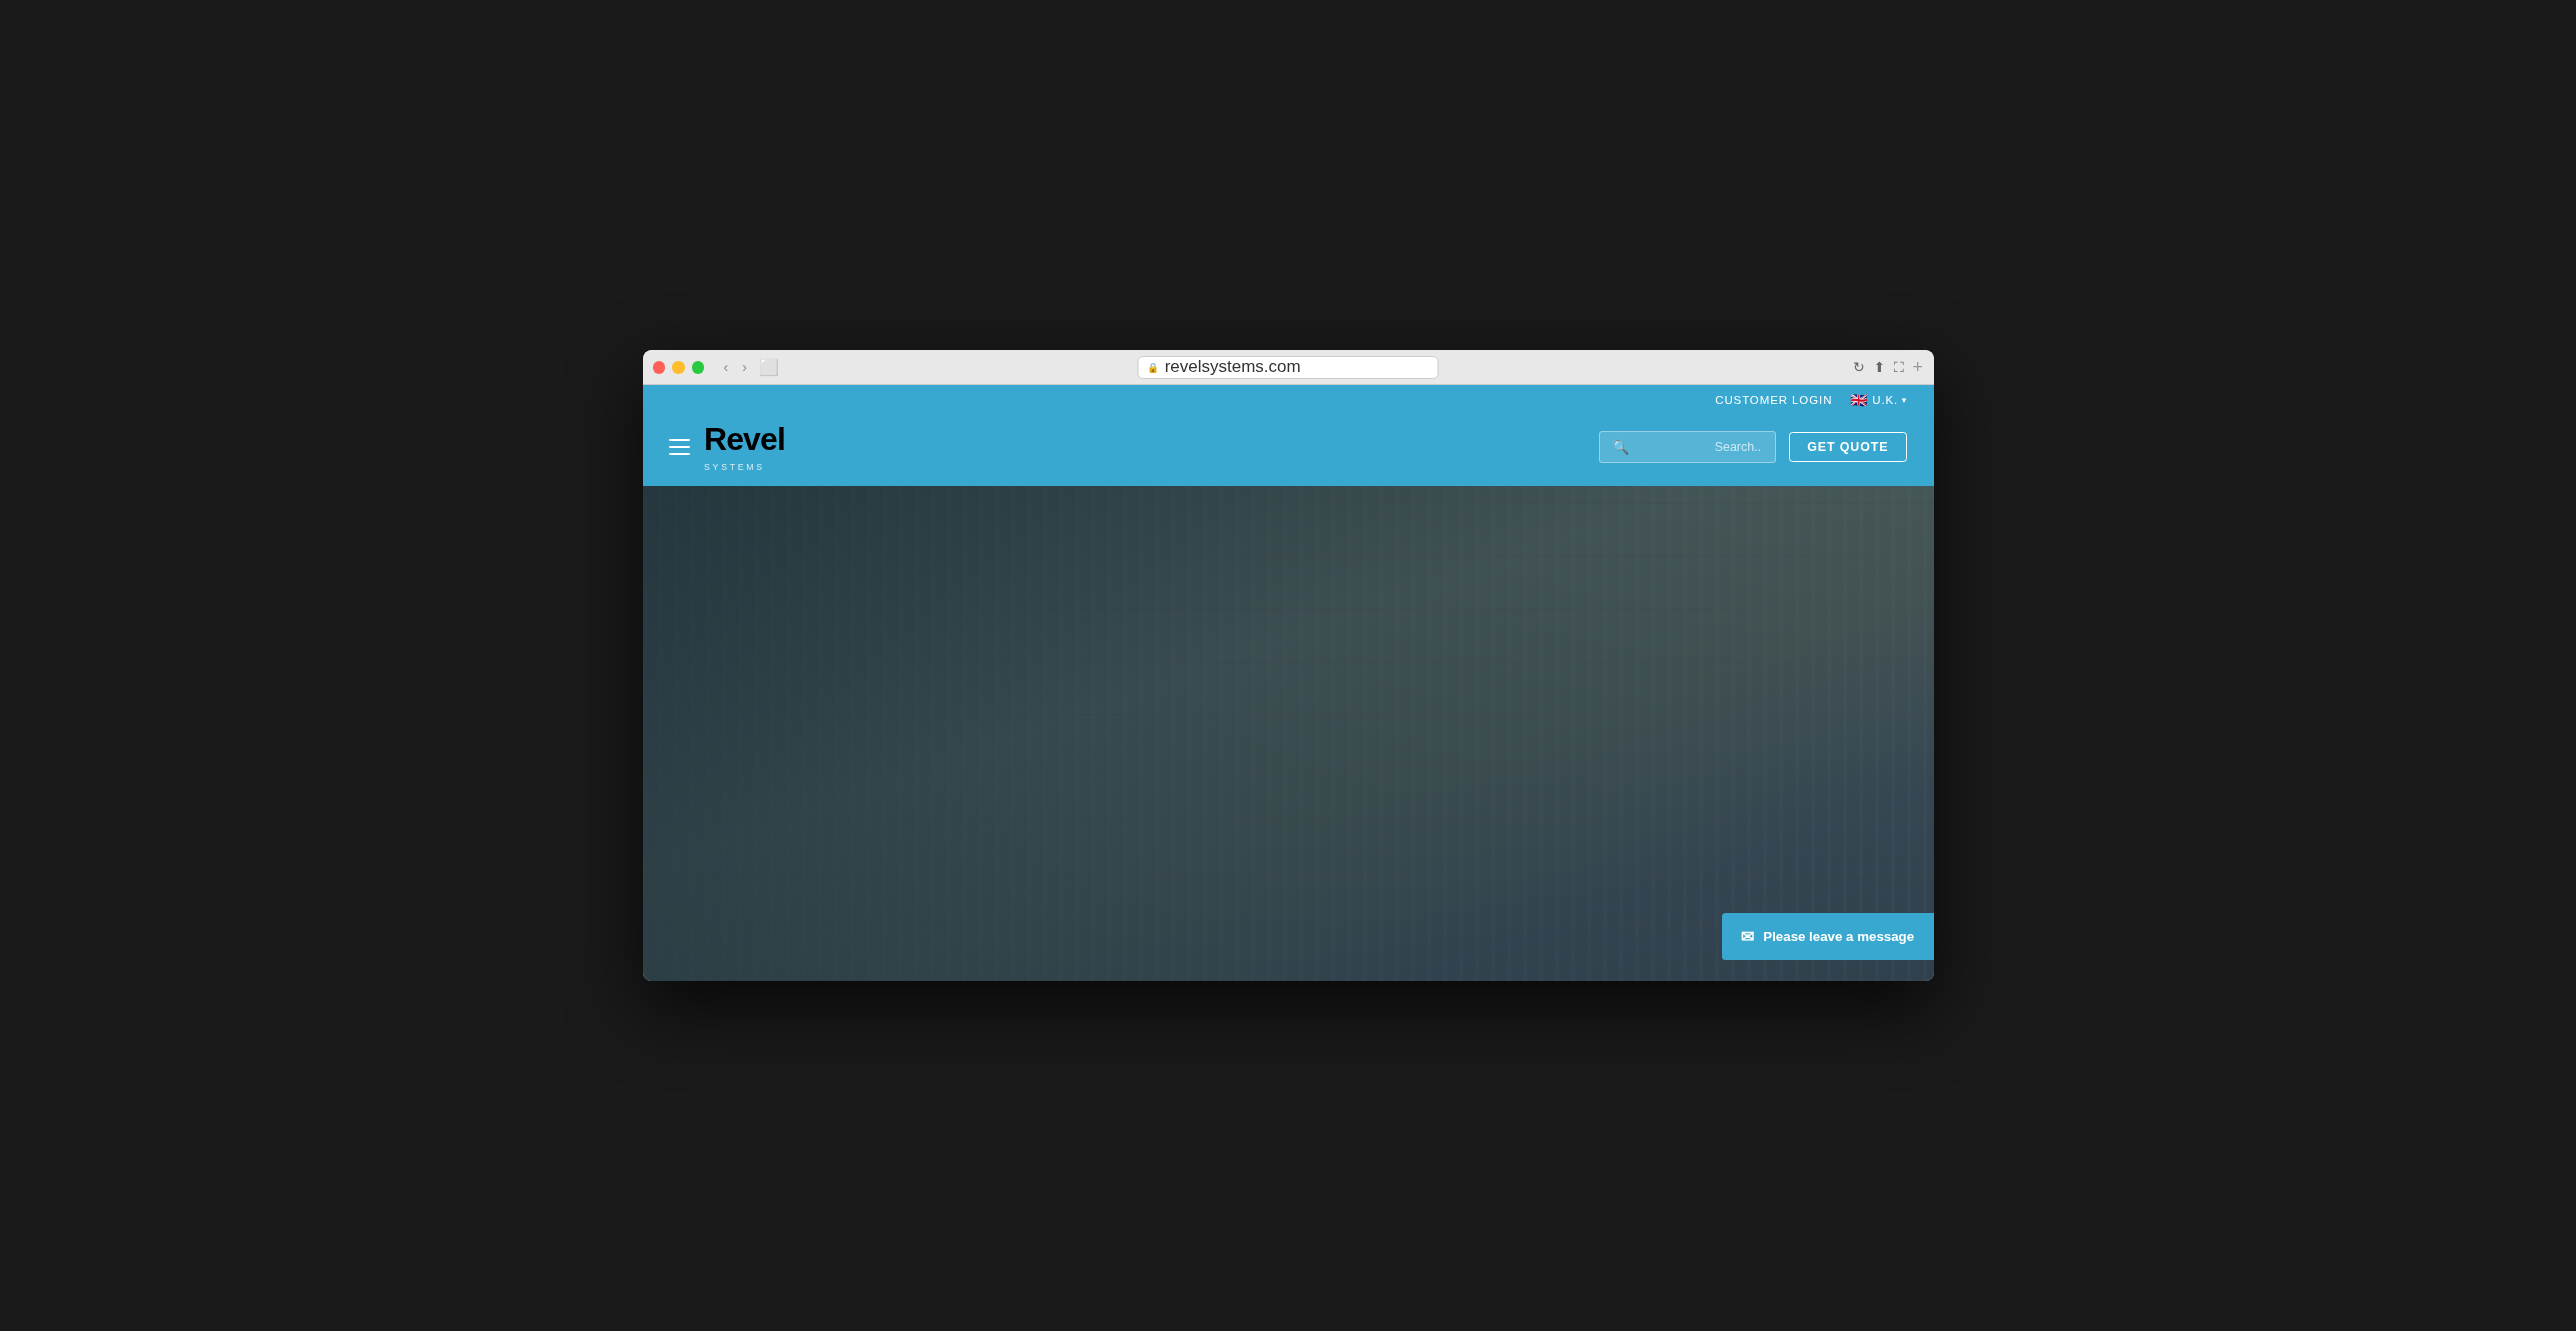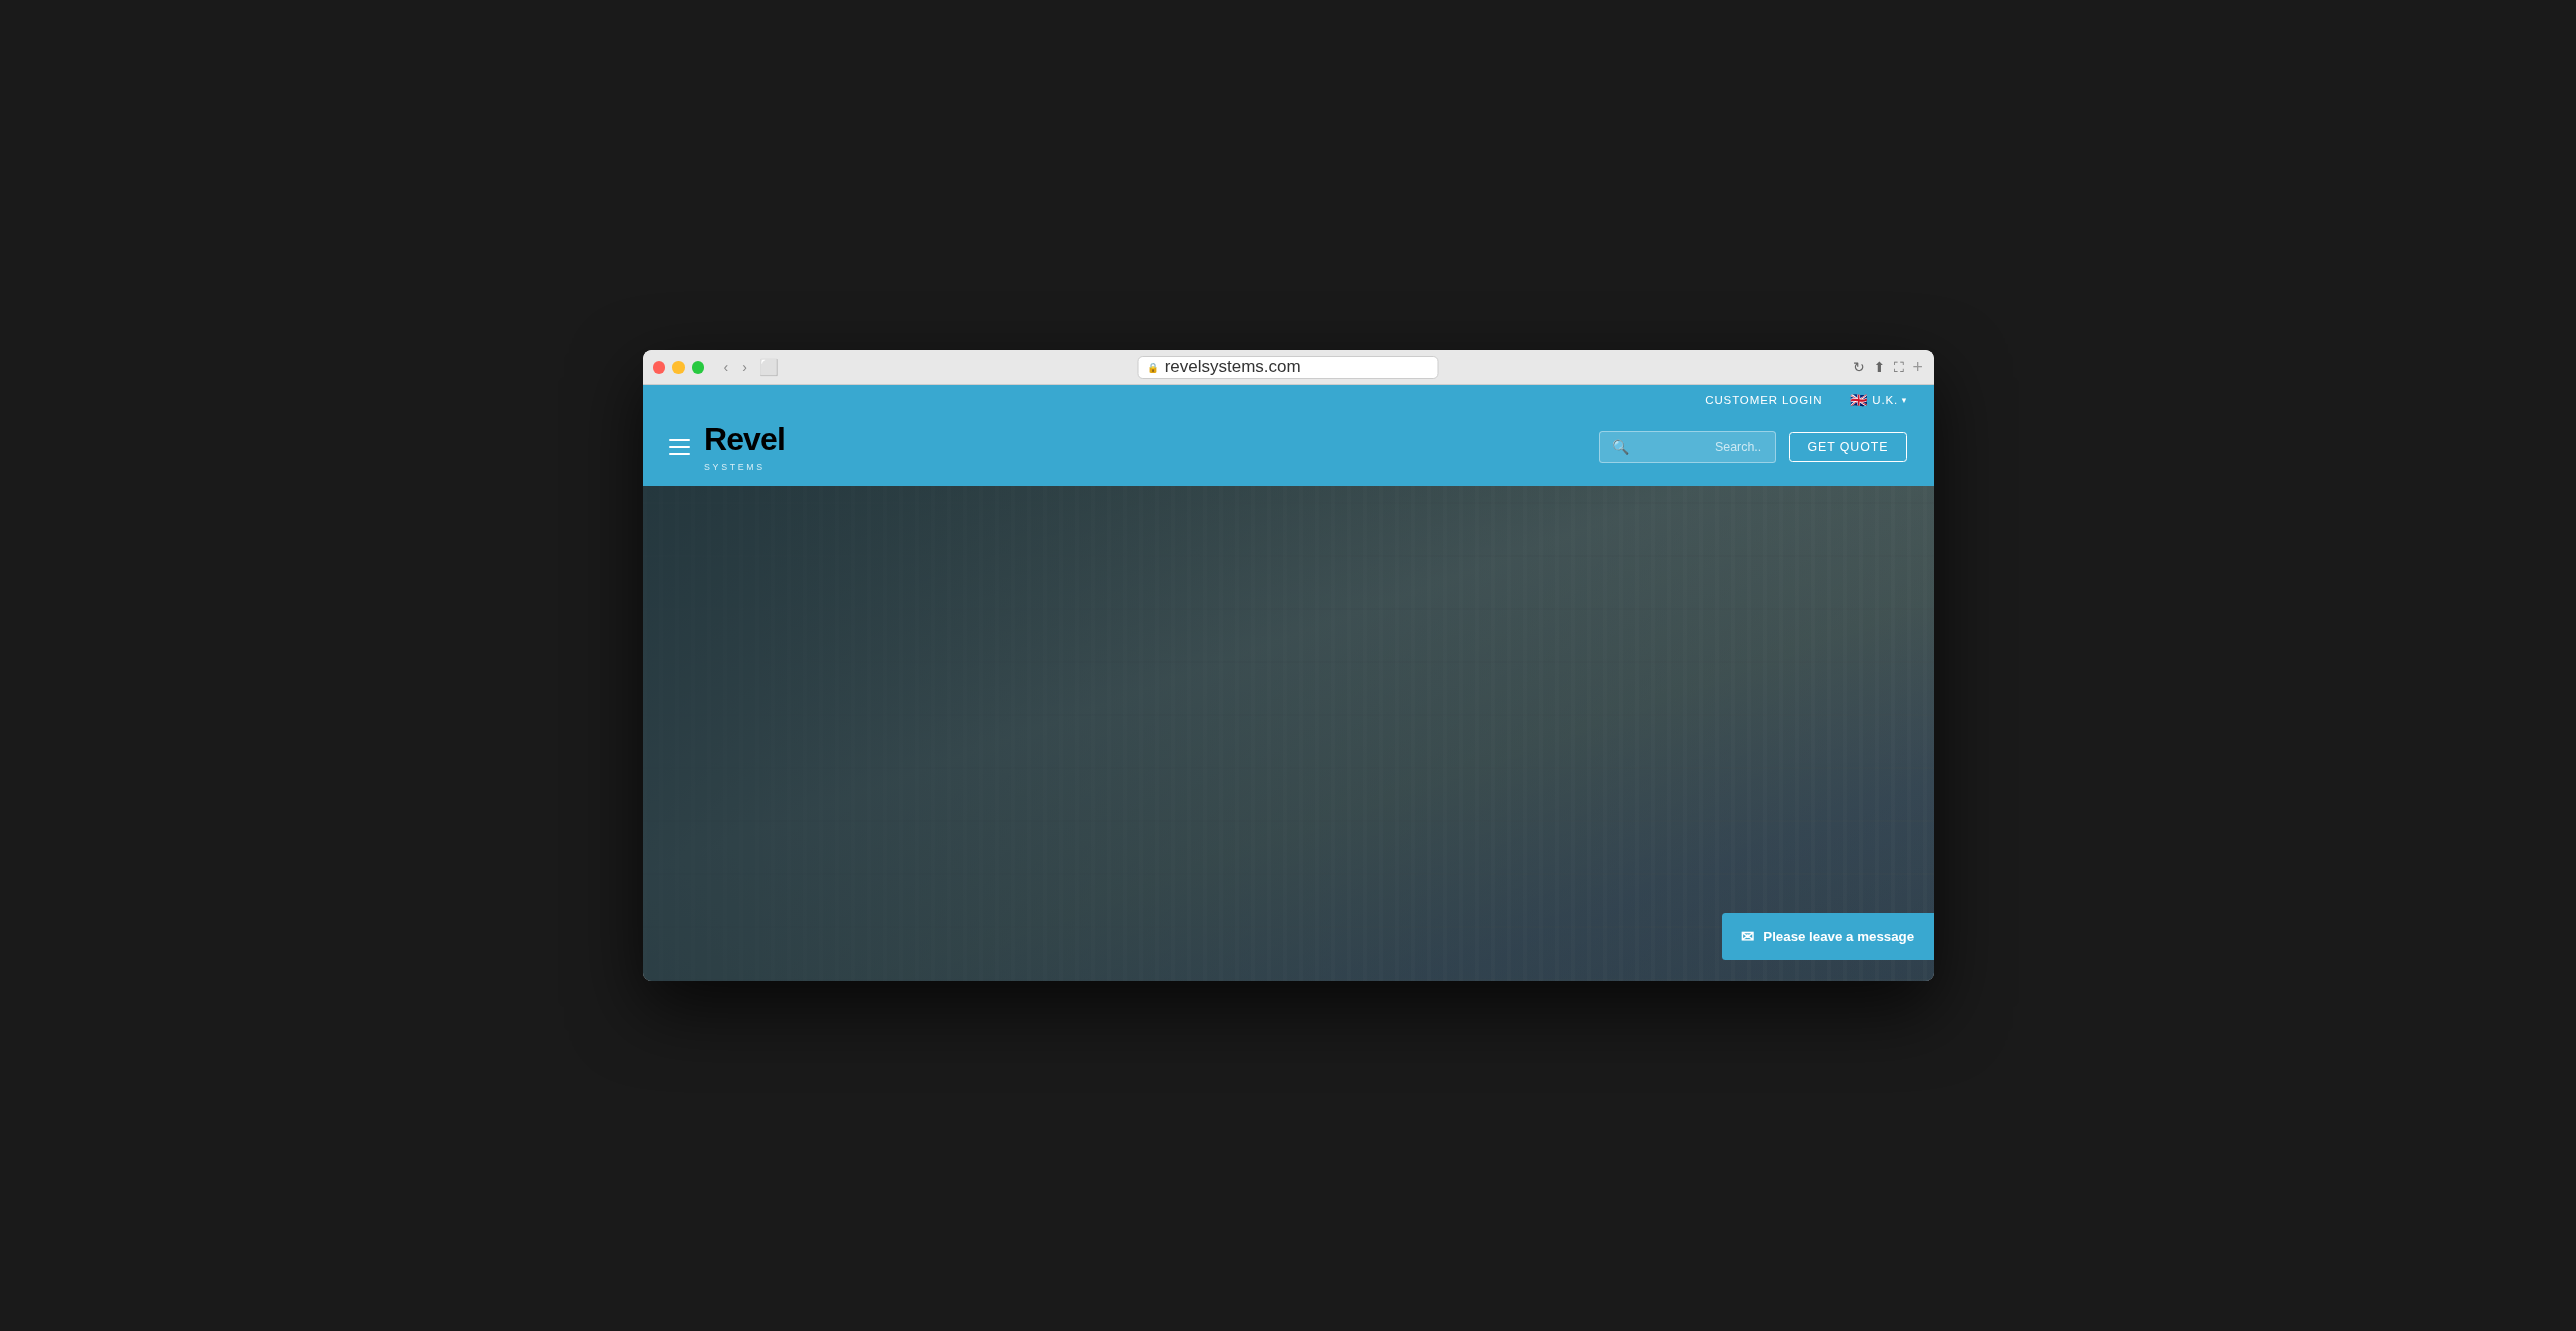--- a/index.html
+++ b/index.html
@@ -124,21 +124,21 @@
     
     .site-header {
       background: #39a8d0;
       padding: 0 26.5px;
     }
 
     .header-top {
       display: flex;
       justify-content: flex-end;
       padding: 7px 0 3.5px;
-      gap: 28px;
+      gap: 18px;
       align-items: center;
       font-size: 11.5px;
       color: #fff;
     }
 
     .header-top a {
       color: #fff;
       text-decoration: none;
       font-size: 11.5px;
       letter-spacing: 0.9px;
@@ -232,21 +232,21 @@
     .search-box input::placeholder {
       color: rgba(255,255,255,0.7);
     }
 
     .get-quote-btn {
       background: transparent;
       border: 1.8px solid #fff;
       color: #fff;
       padding: 7px 17.7px;
       font-size: 12.4px;
-      font-weight: 400;
+      font-weight: 700;
       letter-spacing: 0.9px;
       border-radius: 3.5px;
       cursor: pointer;
       text-transform: uppercase;
     }
 
     
     .hero {
       position: relative;
       height: 495px;

